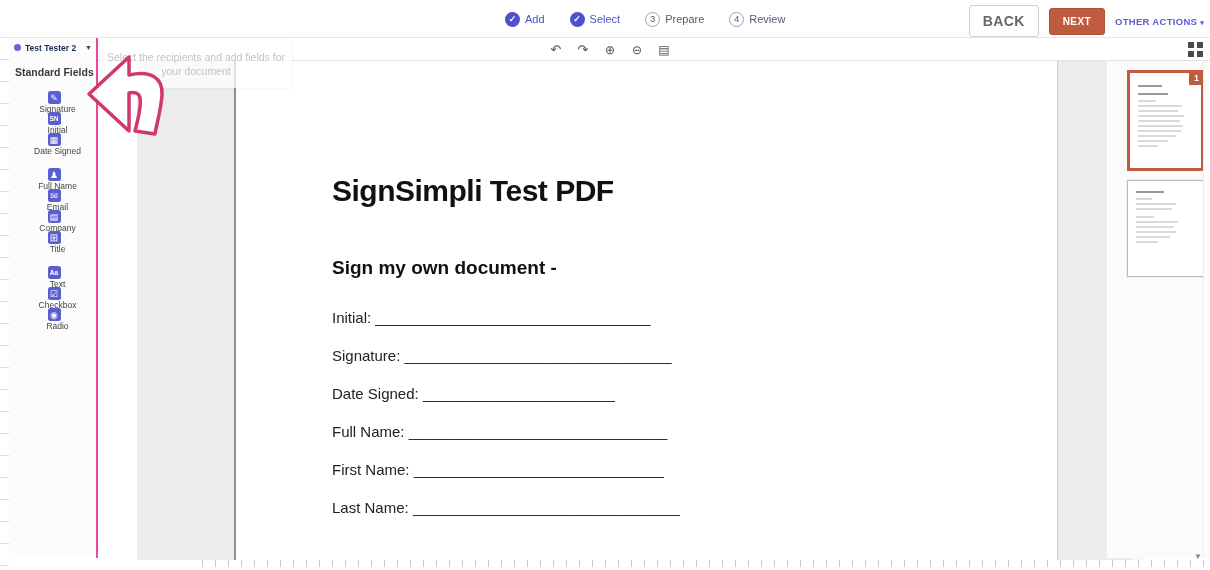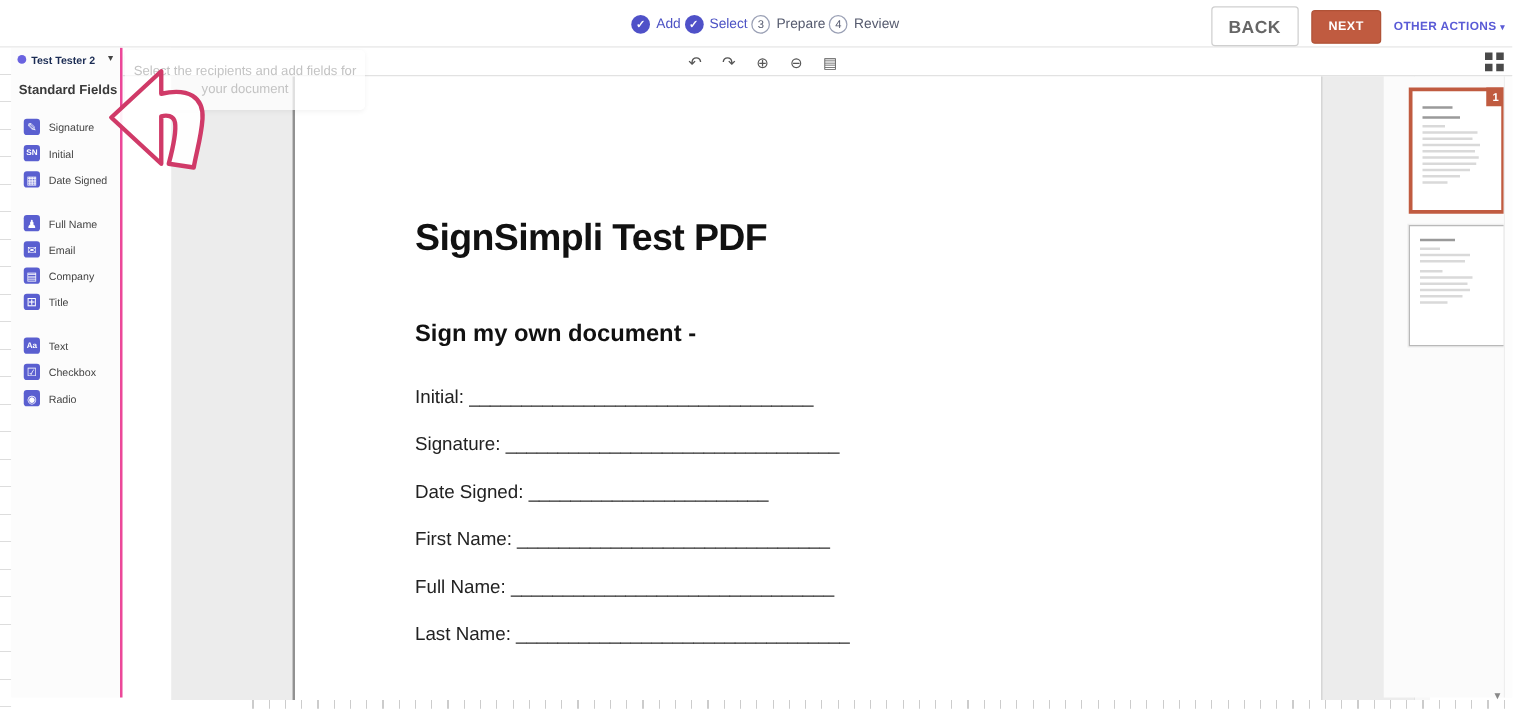--- a/index.html
+++ b/index.html
@@ -9,21 +9,21 @@
 
   
   .header { position:absolute; left:0; top:0; width:1210px; height:38px; background:#fff;
     border-bottom:1px solid #e7e7e7; z-index:30; }
   .logo { position:absolute; left:9px; top:5px; display:flex; align-items:center; }
   .logo-sign { background:#4156c8; color:#fff; font-weight:bold; font-size:19px;
     padding:2px 7px 3px 7px; border-radius:5px; letter-spacing:0.5px; }
   .logo-simpli { color:#1b2c54; font-weight:bold; font-size:23px; margin-left:4px; letter-spacing:-0.5px; }
   .logo-reg { color:#8a93a8; font-size:7px; align-self:flex-end; margin:0 0 0 1px; }
 
-  .steps { position:absolute; left:505px; top:0; height:38px; display:flex; align-items:center; gap:3px; }
+  .steps { position:absolute; left:505px; top:0; height:38px; display:flex; align-items:center; gap:25px; }
   .step { display:flex; align-items:center; gap:5px; }
   .step-circle { width:15px; height:15px; border-radius:50%; font-size:9px; display:flex;
     align-items:center; justify-content:center; }
   .step.done .step-circle { background:#4f51c8; color:#fff; font-weight:bold; }
   .step.done .step-circle::before { content:"\2713"; }
   .step.pending .step-circle { background:#fff; border:1px solid #9aa0b5; color:#555a6e; }
   .step.done .step-label { color:#4c52c4; font-size:11px; }
   .step.pending .step-label { color:#555a6e; font-size:11px; }
 
   .header-actions { position:absolute; right:6px; top:5px; display:flex; align-items:center; gap:10px; }
@@ -43,21 +43,21 @@
 
   
   .sidebar { position:absolute; left:9px; top:38px; width:89px; height:520px; background:#fcfcfc;
     border-right:2px solid #ec4899; z-index:10; }
   .recipient-row { display:flex; align-items:center; height:19px; padding:0 4px 0 5px; }
   .recipient-dot { width:7px; height:7px; border-radius:50%; background:#6a63e0; margin-right:4px; flex:none; }
   .recipient-name { color:#1b2c54; font-size:8.5px; font-weight:bold; flex:1; white-space:nowrap; }
   .recipient-caret { color:#444; font-size:7px; }
   .section-title { color:#3a3a3a; font-size:10.5px; font-weight:bold; padding:9px 0 0 6px; height:28px; }
   .field-group { padding:6px 0 8px 0; }
-  .field-item { display:flex; align-items:center; height:21px; padding-left:10px; cursor:pointer; }
+  .field-item { display:flex; align-items:center; height:21px; padding-left:10px; cursor:pointer;flex-direction:column; }
   .tile { width:13px; height:13px; border-radius:2.5px; background:#5a5fd0; color:#fff;
     display:flex; align-items:center; justify-content:center; font-size:8px; margin-right:7px; flex:none; }
   .tile.t-sig::before { content:"\270E"; font-size:9px; }
   .tile.t-cal::before { content:"\25A6"; font-size:9px; }
   .tile.t-person::before { content:"\265F"; font-size:9px; }
   .tile.t-mail::before { content:"\2709"; font-size:9px; }
   .tile.t-bldg::before { content:"\25A4"; font-size:9px; }
   .tile.t-case::before { content:"\229E"; font-size:10px; }
   .tile.t-check::before { content:"\2611"; font-size:9px; }
   .tile.t-radio::before { content:"\25C9"; font-size:9px; }
@@ -218,22 +218,22 @@
   </div>
 
   <div class="canvas">
     <div class="page">
       <div class="doc-title">SignSimpli Test PDF</div>
       <div class="doc-subtitle">Sign my own document -</div>
       <div class="doc-fields">
         <div class="doc-field"><span>Initial:</span> <span class="doc-line">_________________________________</span></div>
         <div class="doc-field"><span>Signature:</span> <span class="doc-line">________________________________</span></div>
         <div class="doc-field"><span>Date Signed:</span> <span class="doc-line">_______________________</span></div>
+        <div class="doc-field"><span>Full Name:</span> <span class="doc-line">_______________________________</span></div>
         <div class="doc-field"><span>First Name:</span> <span class="doc-line">______________________________</span></div>
-        <div class="doc-field"><span>Full Name:</span> <span class="doc-line">_______________________________</span></div>
         <div class="doc-field"><span>Last Name:</span> <span class="doc-line">________________________________</span></div>
       </div>
     </div>
     <div class="v-scroll">
       <div class="v-scroll-up">▲</div>
       <div class="v-scroll-thumb"></div>
     </div>
   </div>
 
   <div class="toolbar">

